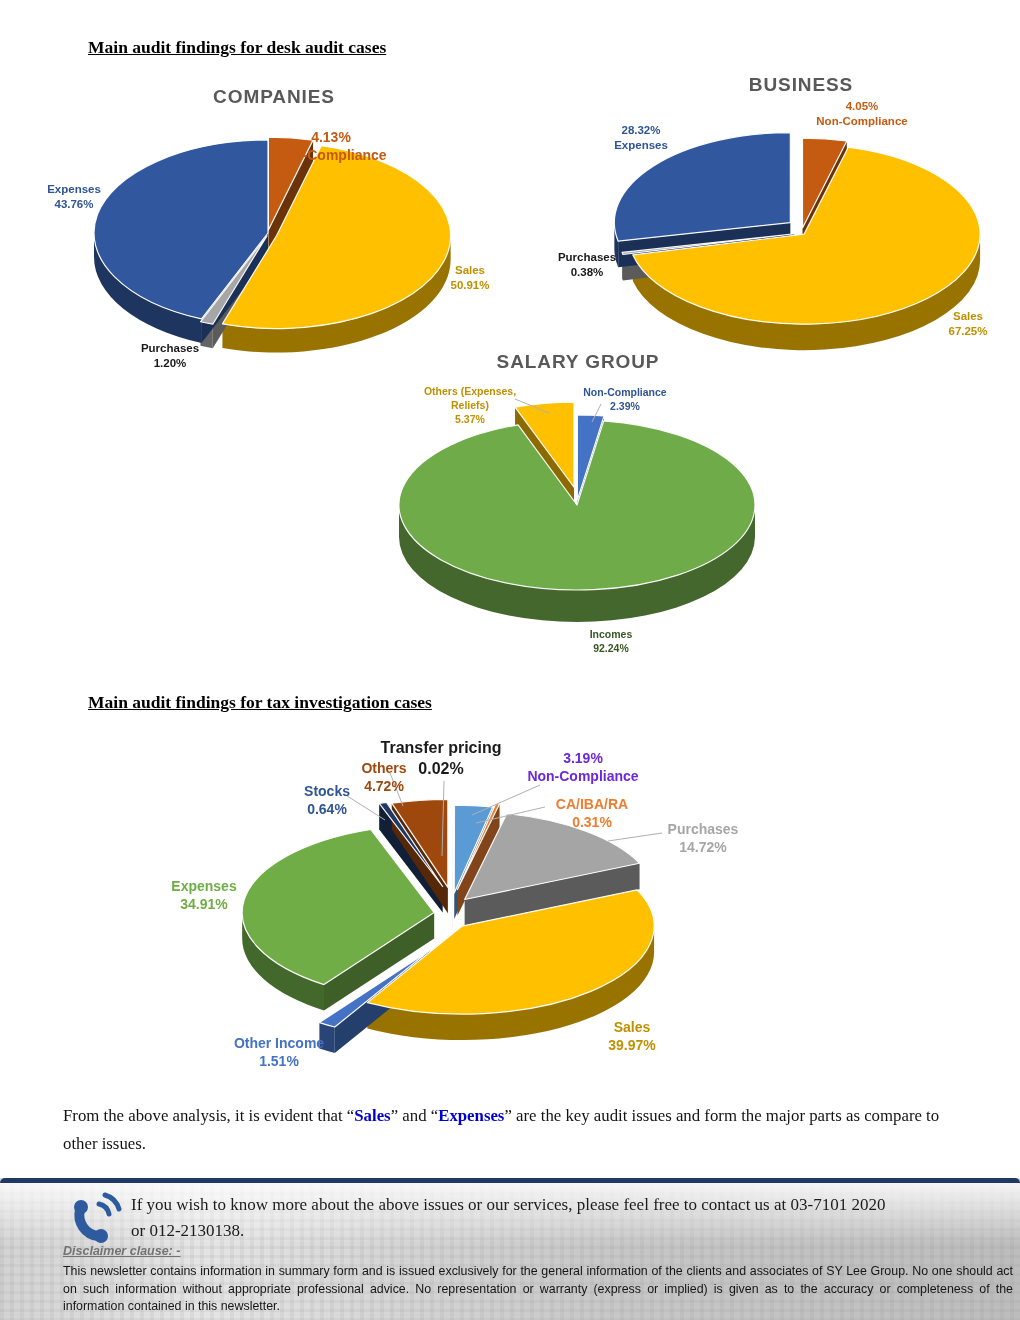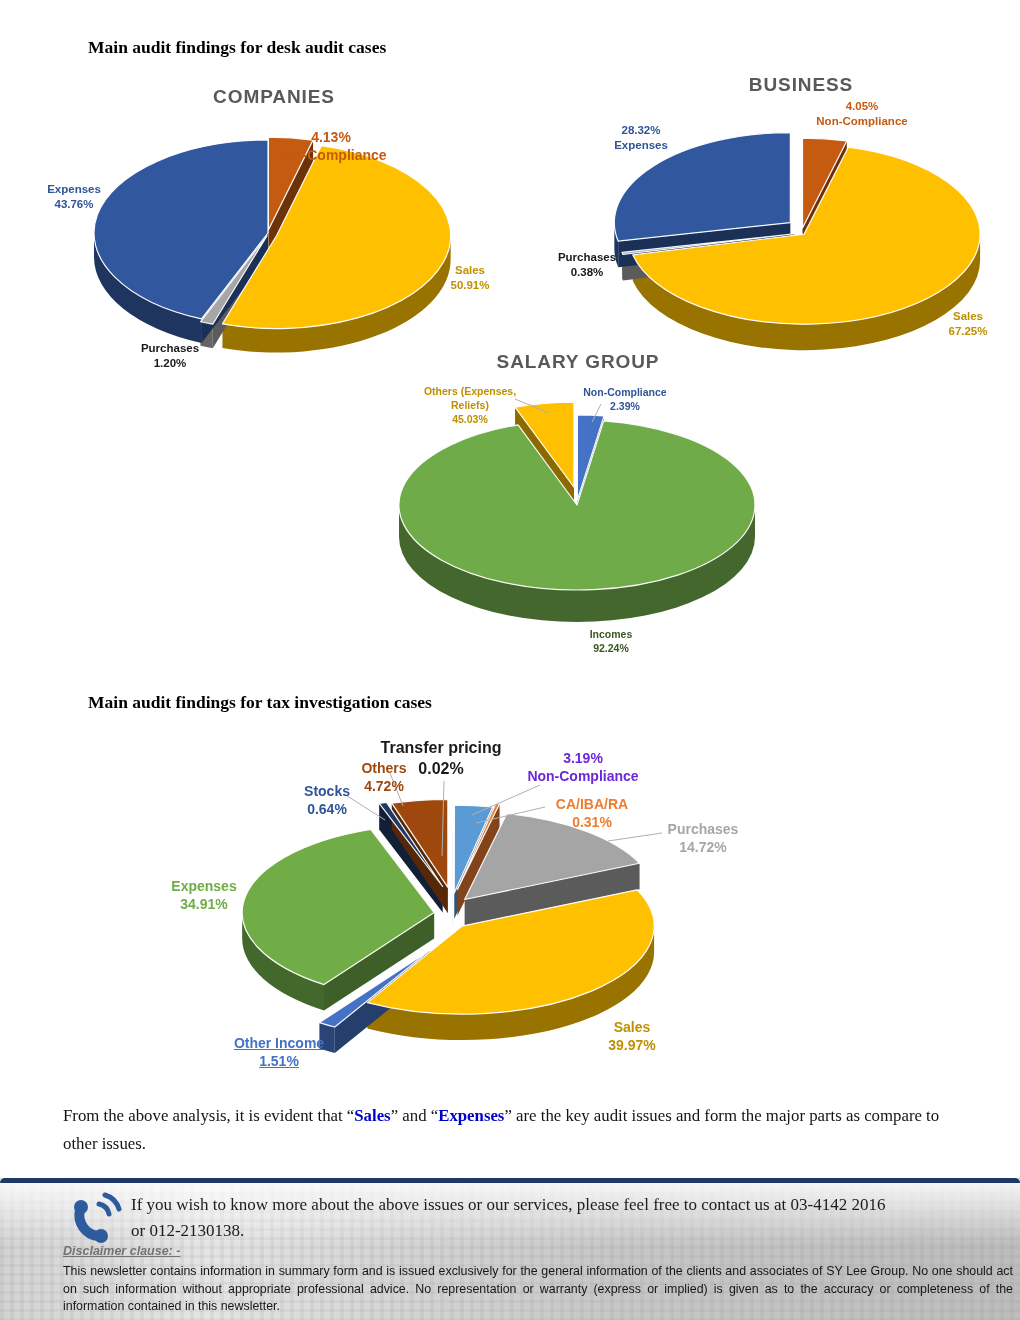--- a/index.html
+++ b/index.html
@@ -1,19 +1,19 @@
 <!DOCTYPE html>
 <html><head>
 <meta charset="utf-8">
 <style>
   html,body{margin:0;padding:0;background:#fff;}
   .page{position:relative;width:1020px;height:1320px;background:#fff;overflow:hidden;
         font-family:"Liberation Sans",sans-serif;}
   .section-title{position:absolute;font-family:"Liberation Serif",serif;font-weight:700;
-        font-size:17.5px;color:#000;white-space:nowrap;}
+        font-size:17.5px;color:#000;text-decoration:underline;white-space:nowrap;}
   #title1{left:88px;top:37px;}
   #title2{left:88px;top:692px;}
   .pie-title{position:absolute;transform:translateX(-50%);font-weight:700;color:#595959;
         font-size:19px;letter-spacing:.9px;white-space:nowrap;}
   #ct1{left:274px;top:86px;}
   #ct2{left:801px;top:74px;}
   #ct3{left:578px;top:351px;}
   #charts-svg{position:absolute;left:0;top:0;pointer-events:none;}
   .pie-label{position:absolute;transform:translateX(-50%);text-align:center;font-weight:700;
         line-height:1.32;white-space:nowrap;}
@@ -160,21 +160,21 @@
         <div>Purchases</div>
         <div>0.38%</div>
       </div>
       <div class="pie-label" style="left: 968px; top: 309px; color: rgb(191, 144, 0); font-size: 11.5px;">
         <div>Sales</div>
         <div>67.25%</div>
       </div>
       <div class="pie-label" style="left: 470px; top: 385px; color: rgb(191, 144, 0); font-size: 10.5px;">
         <div>Others (Expenses,</div>
         <div>Reliefs)</div>
-        <div>45.03%</div>
+        <div>5.37%</div>
       </div>
       <div class="pie-label" style="left: 625px; top: 386px; color: rgb(47, 85, 151); font-size: 10.5px;">
         <div>Non-Compliance</div>
         <div>2.39%</div>
       </div>
       <div class="pie-label" style="left: 611px; top: 628px; color: rgb(56, 87, 35); font-size: 10.5px;">
         <div>Incomes</div>
         <div>92.24%</div>
       </div>
       <div class="pie-label" style="left: 441px; top: 737px; color: rgb(26, 26, 26); font-size: 16px;">
@@ -190,21 +190,21 @@
         <div>0.31%</div>
       </div>
       <div class="pie-label" style="left: 703px; top: 820px; color: rgb(166, 166, 166); font-size: 14px;">
         <div>Purchases</div>
         <div>14.72%</div>
       </div>
       <div class="pie-label" style="left: 632px; top: 1018px; color: rgb(191, 144, 0); font-size: 14px;">
         <div>Sales</div>
         <div>39.97%</div>
       </div>
-      <div class="pie-label" style="left: 279px; top: 1034px; color: rgb(68, 114, 196); font-size: 14px; text-decoration: underline;">
+      <div class="pie-label" style="left: 279px; top: 1034px; color: rgb(68, 114, 196); font-size: 14px;">
         <div>Other Income</div>
         <div>1.51%</div>
       </div>
       <div class="pie-label" style="left: 204px; top: 877px; color: rgb(112, 173, 71); font-size: 14px;">
         <div>Expenses</div>
         <div>34.91%</div>
       </div>
       <div class="pie-label" style="left: 327px; top: 782px; color: rgb(47, 85, 151); font-size: 14px;">
         <div>Stocks</div>
         <div>0.64%</div>
@@ -229,20 +229,20 @@
     <g id="phone-glyph" fill="none" stroke="#2e5b9e" stroke-linecap="round">
       <path d="M14 22 A 21 21 0 0 0 32 48" stroke-width="10"></path>
       <circle cx="15" cy="19" r="7" fill="#2e5b9e" stroke="none"></circle>
       <circle cx="35" cy="48" r="7" fill="#2e5b9e" stroke="none"></circle>
       <path d="M33 16 a 13 13 0 0 1 10 10" stroke-width="5"></path>
       <path d="M39 7 a 21 21 0 0 1 14 14" stroke-width="5"></path>
     </g>
   </svg>
 
   <div class="contact-text">
-    <div>If you wish to know more about the above issues or our services, please feel free to contact us at 03-4142 2016</div>
+    <div>If you wish to know more about the above issues or our services, please feel free to contact us at 03-7101 2020</div>
     <div>or 012-2130138.</div>
   </div>
 
   <div class="disclaimer-heading">Disclaimer clause: -</div>
   <div class="disclaimer-body">This newsletter contains information in summary form and is issued exclusively for the general information of the clients and associates of SY Lee Group. No one should act on such information without appropriate professional advice. No representation or warranty (express or implied) is given as to the accuracy or completeness of the information contained in this newsletter.</div>
 
 </div>
 
 </body></html>

